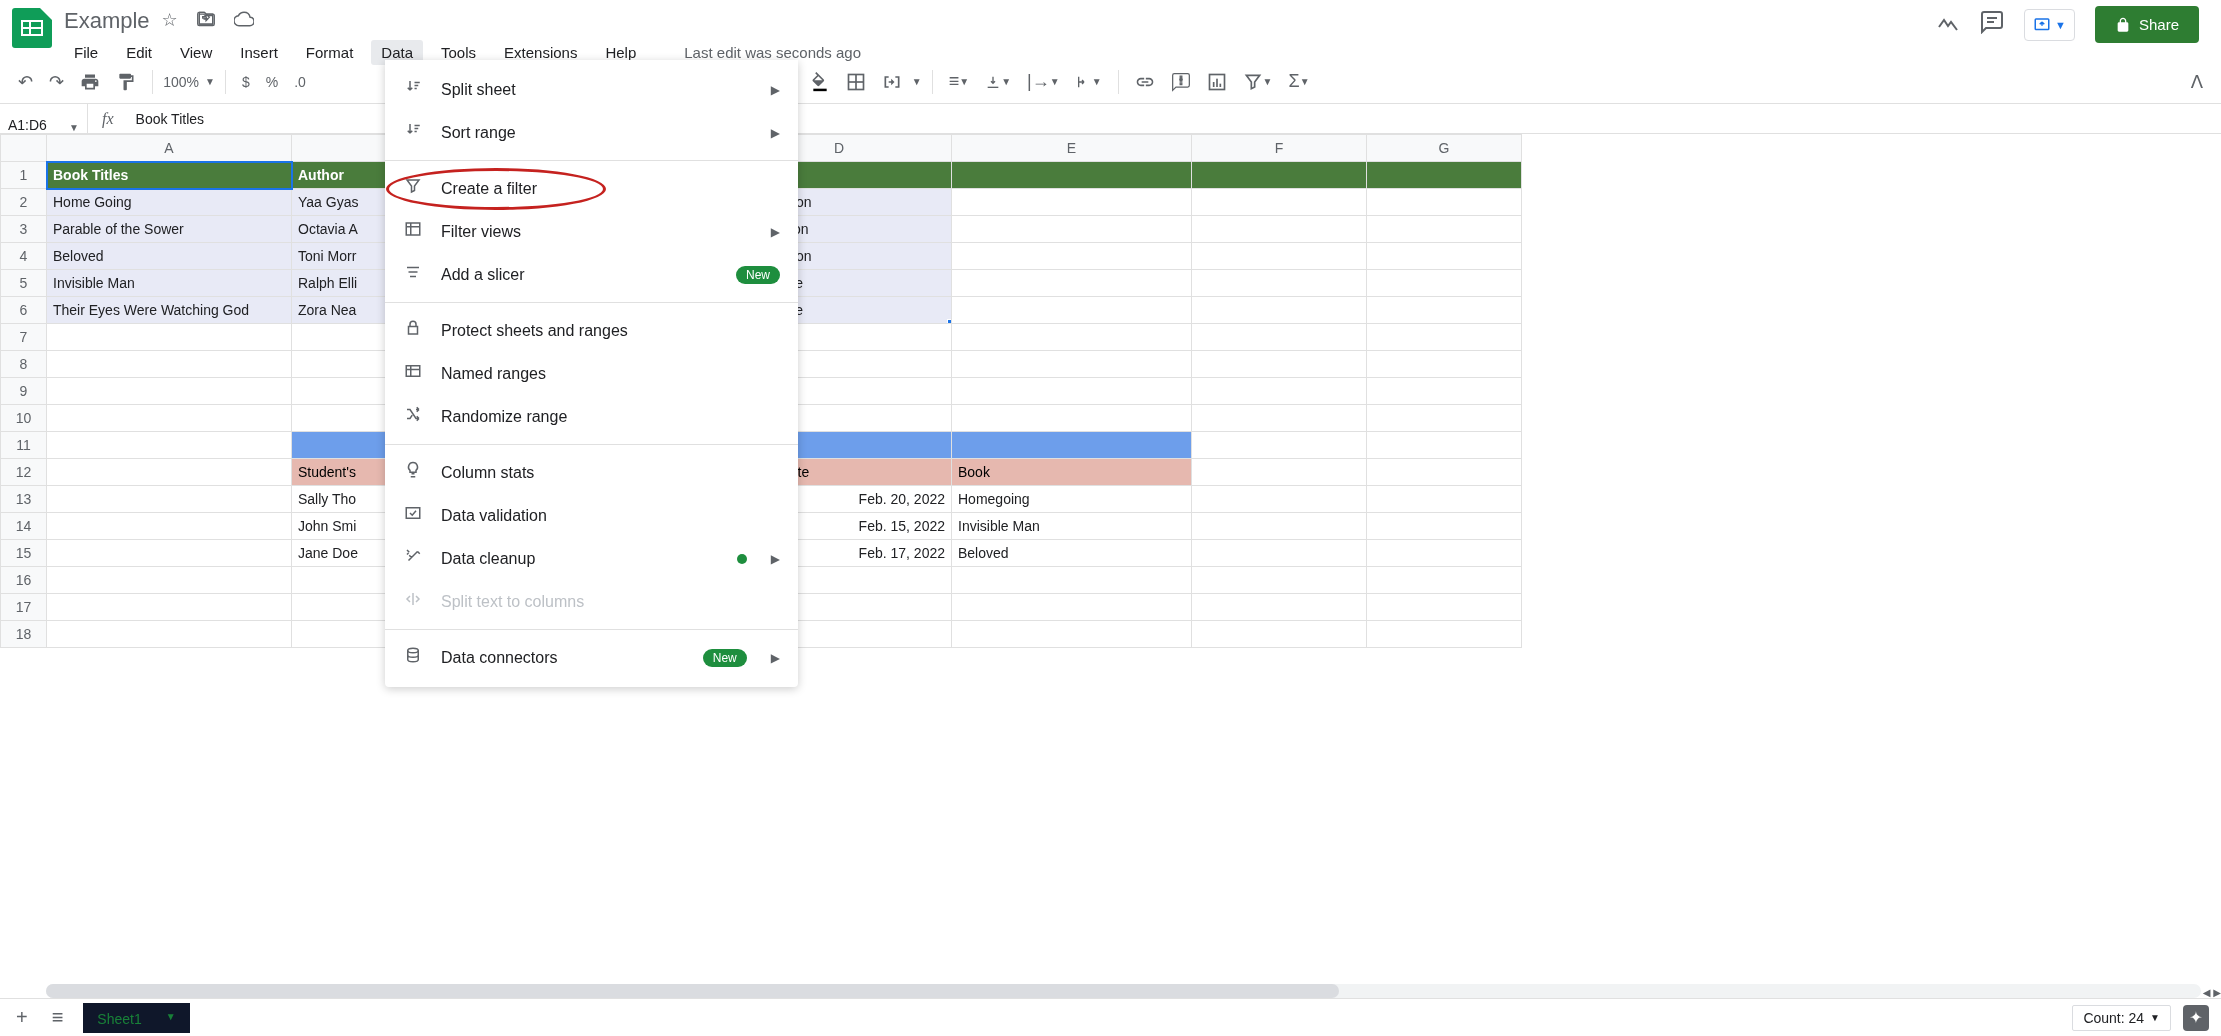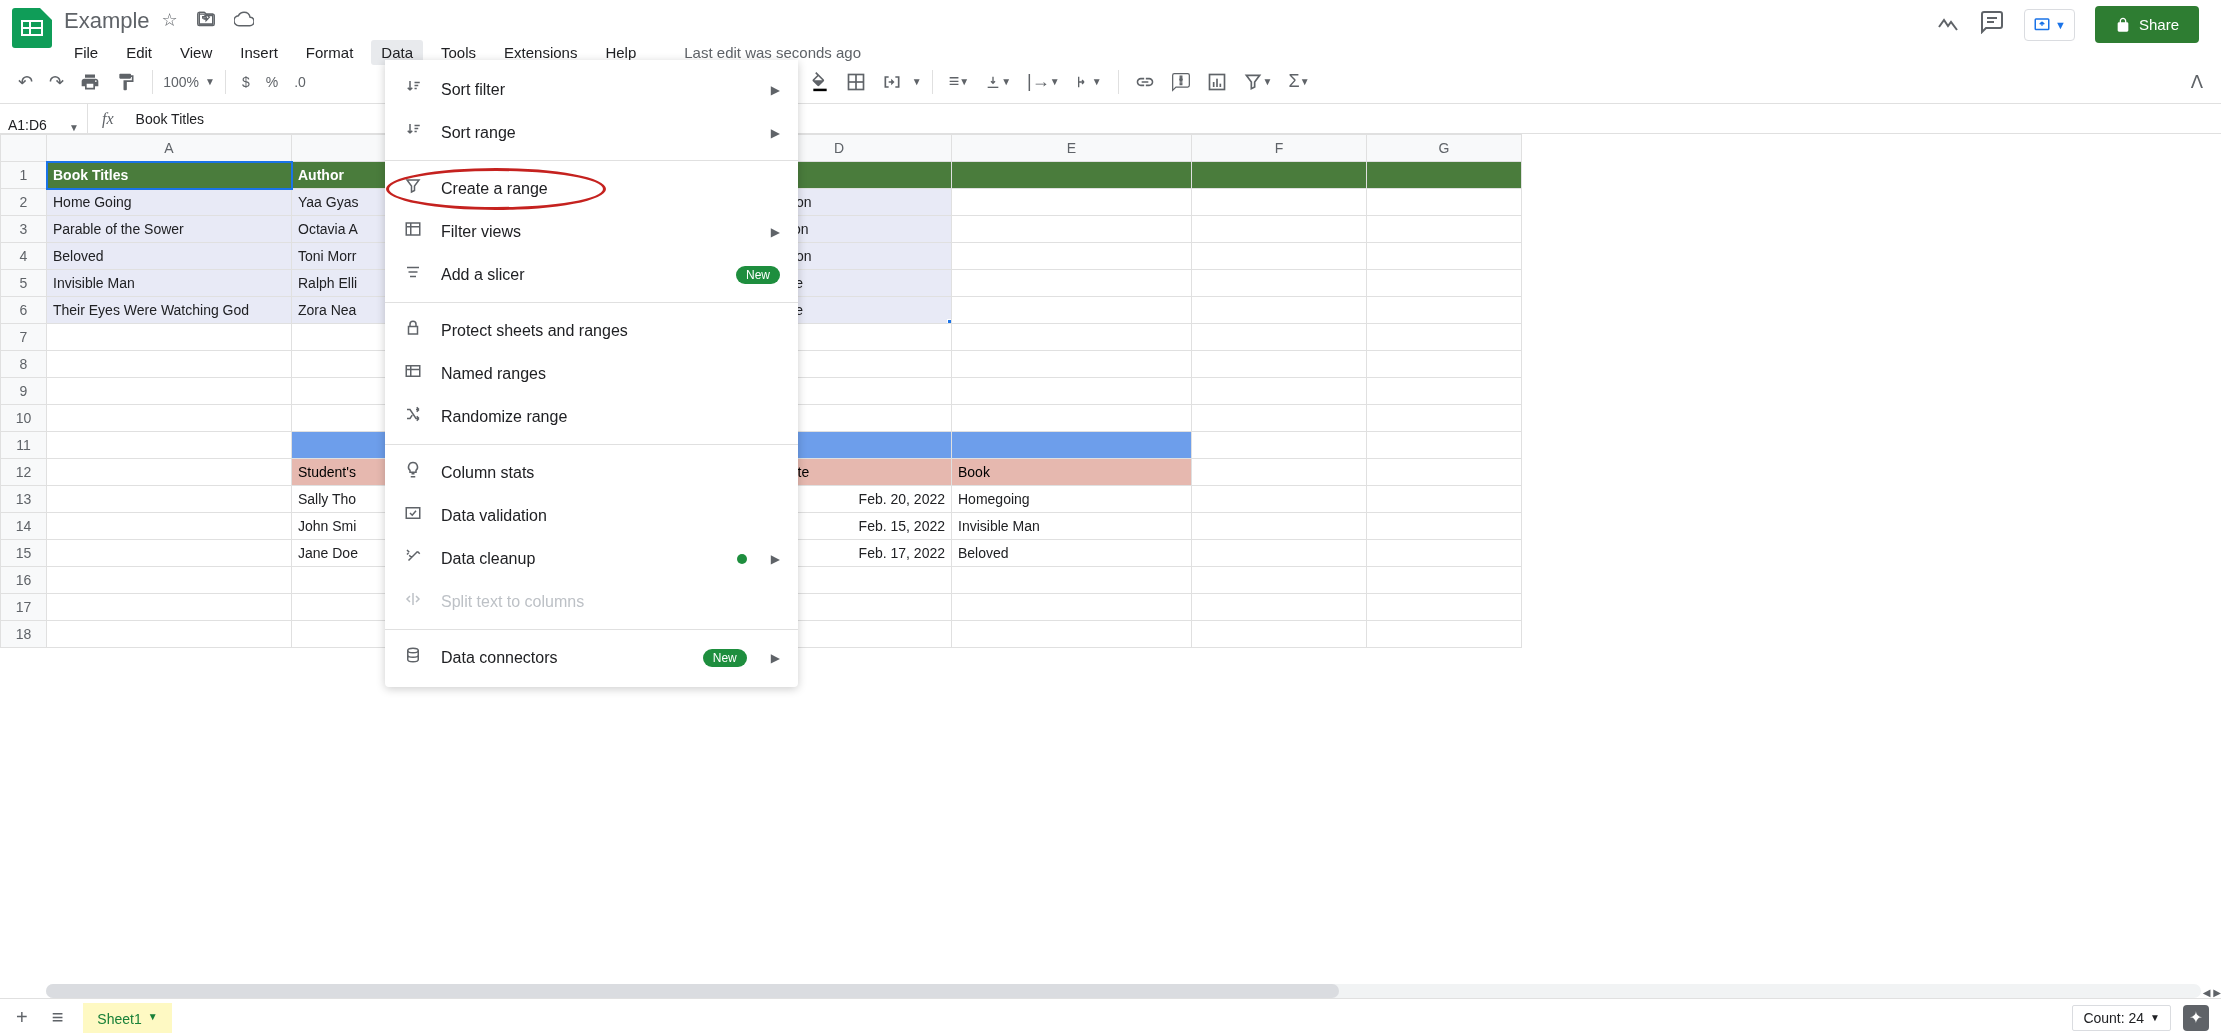--- a/index.html
+++ b/index.html
@@ -76,21 +76,21 @@
 
 .circle-annot { position: absolute; left: 386px; top: 168px; width: 220px; height: 42px; border: 3px solid #c5221f; border-radius: 50%; z-index: 200; pointer-events: none; }
 
 
 .sel-handle { position: absolute; width: 8px; height: 8px; background: #1a73e8; border: 1px solid #fff; }
 
 
 .bottom-bar { position: fixed; bottom: 0; left: 0; right: 0; height: 38px; border-top: 1px solid #e0e0e0; display: flex; align-items: center; padding: 0 12px; background: #fff; }
 .bottom-left { display: flex; align-items: center; gap: 16px; }
 .bb-btn { font-size: 20px; color: #5f6368; cursor: pointer; padding: 4px; }
-.sheet-tab { display: flex; align-items: flex-start; gap: 6px; padding: 6px 14px; background: #fef9c3; border-top: 2px solid transparent; color: #188038; font-size: 14px; cursor: pointer; }
+.sheet-tab { display: flex; align-items: flex-start; gap: 24px; padding: 6px 14px; background: #0f172a; border-top: 2px solid transparent; color: #188038; font-size: 14px; cursor: pointer; }
 .bottom-right { margin-left: auto; display: flex; align-items: center; gap: 12px; }
 .count-box { padding: 4px 10px; font-size: 14px; display: flex; align-items: center; gap: 6px; border: 1px solid #dadce0; border-radius: 2px; }
 .explore-btn { background: #5f6368; color: #fff; width: 26px; height: 26px; border-radius: 4px; display: flex; align-items: center; justify-content: center; font-size: 16px; cursor: pointer; }
 .hscroll { position: absolute; bottom: 0; left: 46px; right: 20px; height: 14px; background: #f1f3f4; border-radius: 7px; }
 .hscroll-thumb { height: 100%; width: 60%; background: #dadce0; border-radius: 7px; }
 .hscroll-arrows { position: absolute; bottom: 0; right: 0; display: flex; gap: 2px; font-size: 10px; color: #5f6368; }
 
 svg.icon { width: 20px; height: 20px; fill: currentColor; }
 </style>
 </head>
@@ -463,40 +463,40 @@
 <div class="hscroll-arrows">◀ ▶</div>
 </div>
 
 <div class="data-menu">
   <div class="dm-item">
     <span class="dm-icon">
       <svg viewBox="0 0 24 24" style="width:18px;height:18px">
           <path d="M8 4v12m0 0l-3-3m3 3l3-3M14 6h7M14 10h5M14 14h3" fill="none" stroke="#5f6368" stroke-width="2"></path>
         </svg>
     </span>
-    <span>Sort filter</span>
+    <span>Split sheet</span>
     <span class="dm-sub">▶</span>
   </div>
   <div class="dm-item">
     <span class="dm-icon">
       <svg viewBox="0 0 24 24" style="width:18px;height:18px">
           <path d="M8 4v12m0 0l-3-3m3 3l3-3M14 6h7M14 10h5M14 14h3" fill="none" stroke="#5f6368" stroke-width="2"></path>
         </svg>
     </span>
     <span>Sort range</span>
     <span class="dm-sub">▶</span>
   </div>
   <div class="dm-divider"></div>
   <div class="dm-item">
     <span class="dm-icon">
       <svg viewBox="0 0 24 24" style="width:18px;height:18px">
           <path d="M4 4h16l-6 8v6l-4 2v-8L4 4z" fill="none" stroke="#5f6368" stroke-width="2"></path>
         </svg>
     </span>
-    <span>Create a range</span>
+    <span>Create a filter</span>
   </div>
   <div class="dm-item">
     <span class="dm-icon">
       <svg viewBox="0 0 24 24" style="width:18px;height:18px">
           <rect x="3" y="4" width="18" height="16" fill="none" stroke="#5f6368" stroke-width="2"></rect>
           <line x1="3" y1="9" x2="21" y2="9" stroke="#5f6368" stroke-width="2"></line>
           <line x1="9" y1="4" x2="9" y2="20" stroke="#5f6368" stroke-width="2"></line>
         </svg>
     </span>
     <span>Filter views</span>

